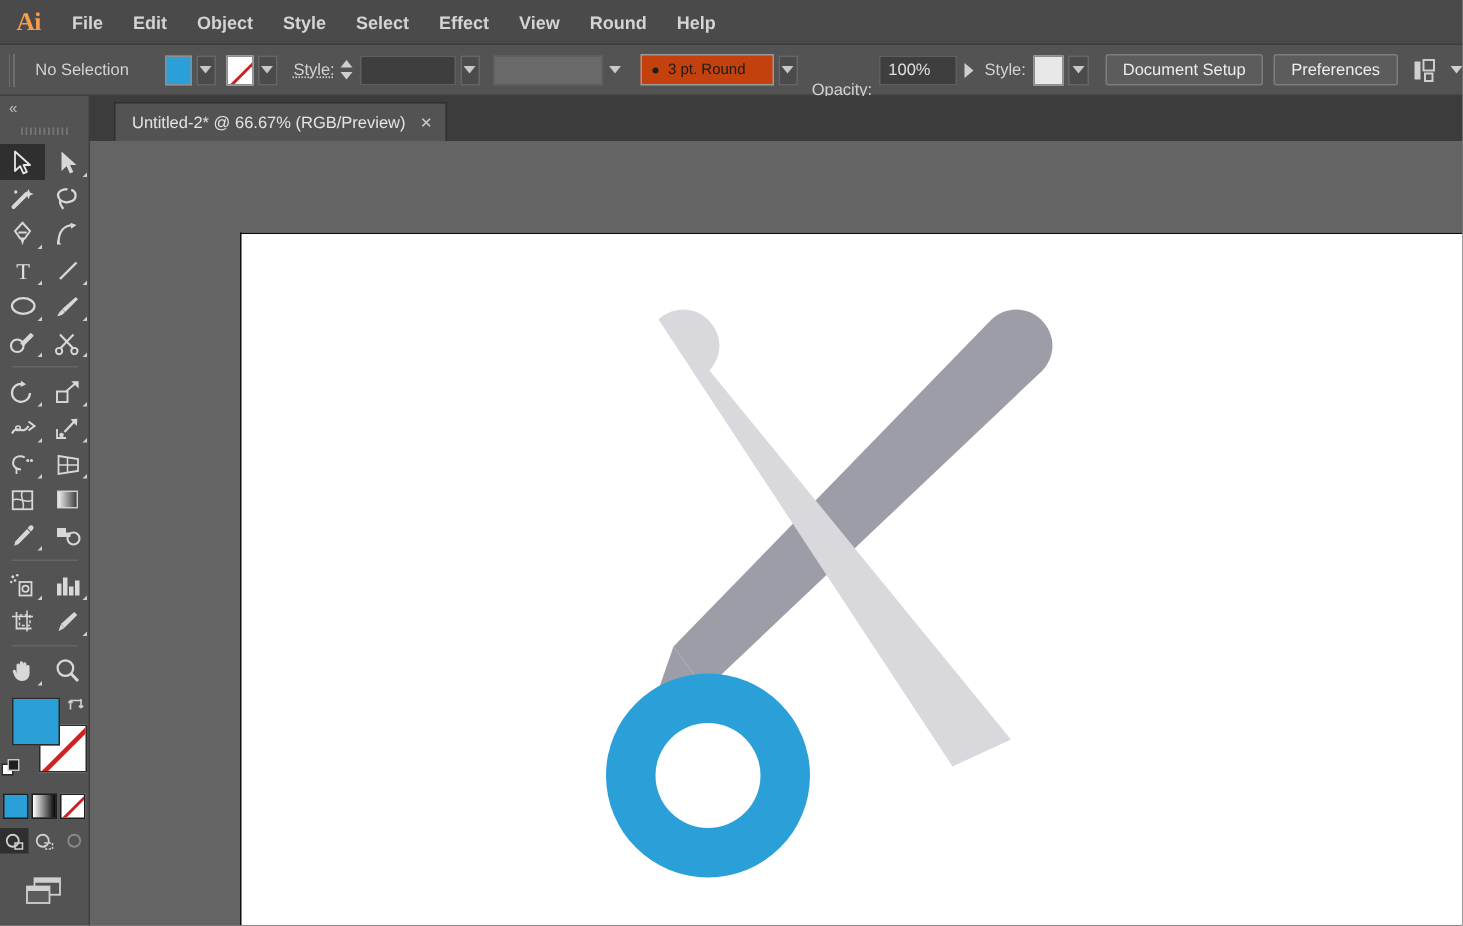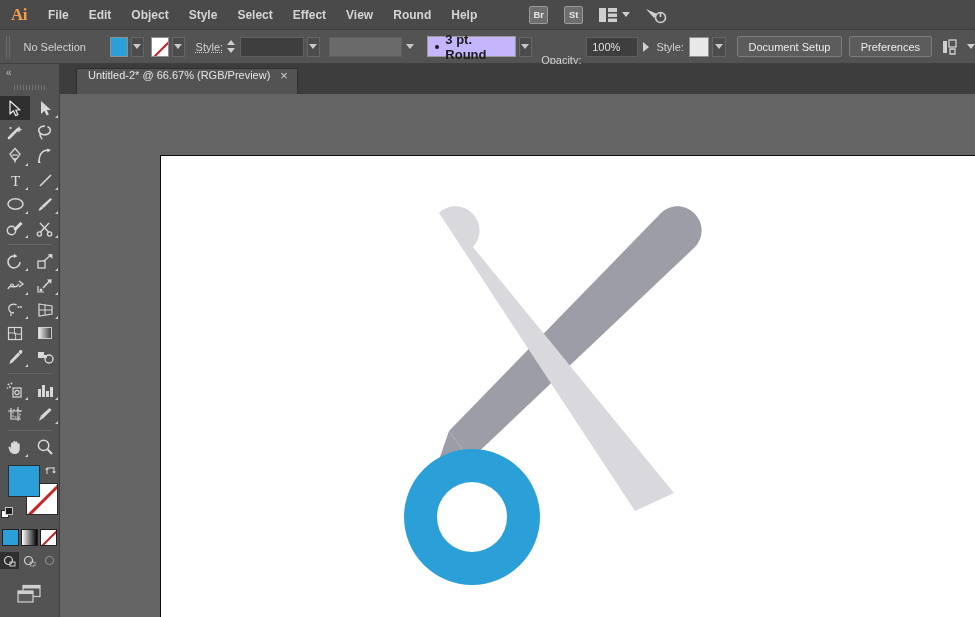--- a/index.html
+++ b/index.html
@@ -88,23 +88,23 @@
   .field {
     height:20px; background:#3e3e3e; border:1px solid #5f5f5f;
     display:flex; align-items:center; padding:0 5px;
     font-size:11px; color:#e0e0e0;
   }
   .field.empty-strokewt { width:78px; }
   .profile-field {
     width:92px;height:20px;background:#6a6a6a;border:1px solid #5f5f5f;
   }
   .brush-field {
-    width:108px;height:21px;background:#c4b5fd;border:1px solid #9a9a9a;
+    width:108px;height:21px;background:#c2410c;border:1px solid #9a9a9a;
     display:flex;align-items:center;gap:6px;padding:0 7px;
-    font-size:13px;color:#1c1c1c;font-weight:bold;
+    font-size:10px;color:#1c1c1c;
   }
   .brush-dot { width:4px;height:4px;border-radius:50%;background:#1c1c1c;flex:0 0 auto; }
   .opacity-field { width:62px; }
   .arrow-r {
     width:0;height:0;margin-left:5px;
     border-top:5px solid transparent;border-bottom:5px solid transparent;
     border-left:6px solid #cfcfcf; cursor:pointer;
   }
   .style-swatch { width:26px;height:20px;background:#e8e8e8;border:1px solid #8e8e8e; }
   .btn {
@@ -118,21 +118,21 @@
   .tabbar {
     position:absolute; left:0; top:64px; width:975px; height:30px;
     background:#3c3c3c; display:flex; align-items:flex-end;
   }
   .tab-grip { width:10px;height:30px;margin-left:4px;
     background:repeating-linear-gradient(to bottom,#5e5e5e 0 1px,transparent 1px 3px);
     background-size:2px 100%; background-repeat:repeat-x; }
   .doctab {
     height:26px; margin-left:62px;
     background:#535353; border:1px solid #2f2f2f; border-bottom:none;
-    display:flex; gap:10px; padding:0 9px 0 11px;
+    display:flex; align-items:center; gap:10px; padding:0 9px 0 11px;
     font-size:11px; color:#e4e4e4; cursor:pointer;margin-top:48px;
   }
   .tab-close { font-size:13px; color:#d0d0d0; line-height:1; cursor:pointer; }
 
   
   .toolbar {
     position:absolute; left:0; top:64px; width:60px; height:553px;
     background:#535353; border-right:1px solid #3f3f3f;
     z-index:5;
   }
@@ -211,40 +211,20 @@
     <div class="menu-item">File</div>
     <div class="menu-item">Edit</div>
     <div class="menu-item">Object</div>
     <div class="menu-item">Style</div>
     <div class="menu-item">Select</div>
     <div class="menu-item">Effect</div>
     <div class="menu-item">View</div>
     <div class="menu-item">Round</div>
     <div class="menu-item">Help</div>
     <div class="menu-spacer"></div>
-    <div class="mb-right">
-      <div class="app-badge">Br</div>
-      <div class="app-badge">St</div>
-      <div class="arrange-ic">
-        <svg width="18" height="14" viewBox="0 0 18 14">
-          <rect x="0" y="0" width="7" height="14" fill="#cfcfcf"></rect>
-          <rect x="9" y="0" width="9" height="4" fill="#cfcfcf"></rect>
-          <rect x="9" y="5.5" width="9" height="3.5" fill="#cfcfcf"></rect>
-          <rect x="9" y="10.5" width="9" height="3.5" fill="#cfcfcf"></rect>
-        </svg>
-      </div>
-      <div class="chev"></div>
-      <div class="ws-ic">
-        <svg width="24" height="18" viewBox="0 0 24 18">
-          <path d="M2 3 L13 8 L10 12 Z" fill="#cfcfcf"></path>
-          <circle cx="16.5" cy="11.5" r="5" fill="none" stroke="#cfcfcf" stroke-width="1.6"></circle>
-          <line x1="16.5" y1="6.5" x2="16.5" y2="11" stroke="#cfcfcf" stroke-width="1.6"></line>
-        </svg>
-      </div>
-    </div>
   </div>
 
   <div class="controlbar">
     <div class="grip"></div>
     <div class="cb-label" style="width:118px;padding-left:8px;">No Selection</div>
 
     <div class="swatch-box fill"></div>
     <div class="chev-btn">
         <div class="mini-chev" style="margin:0;"></div>
       </div>

